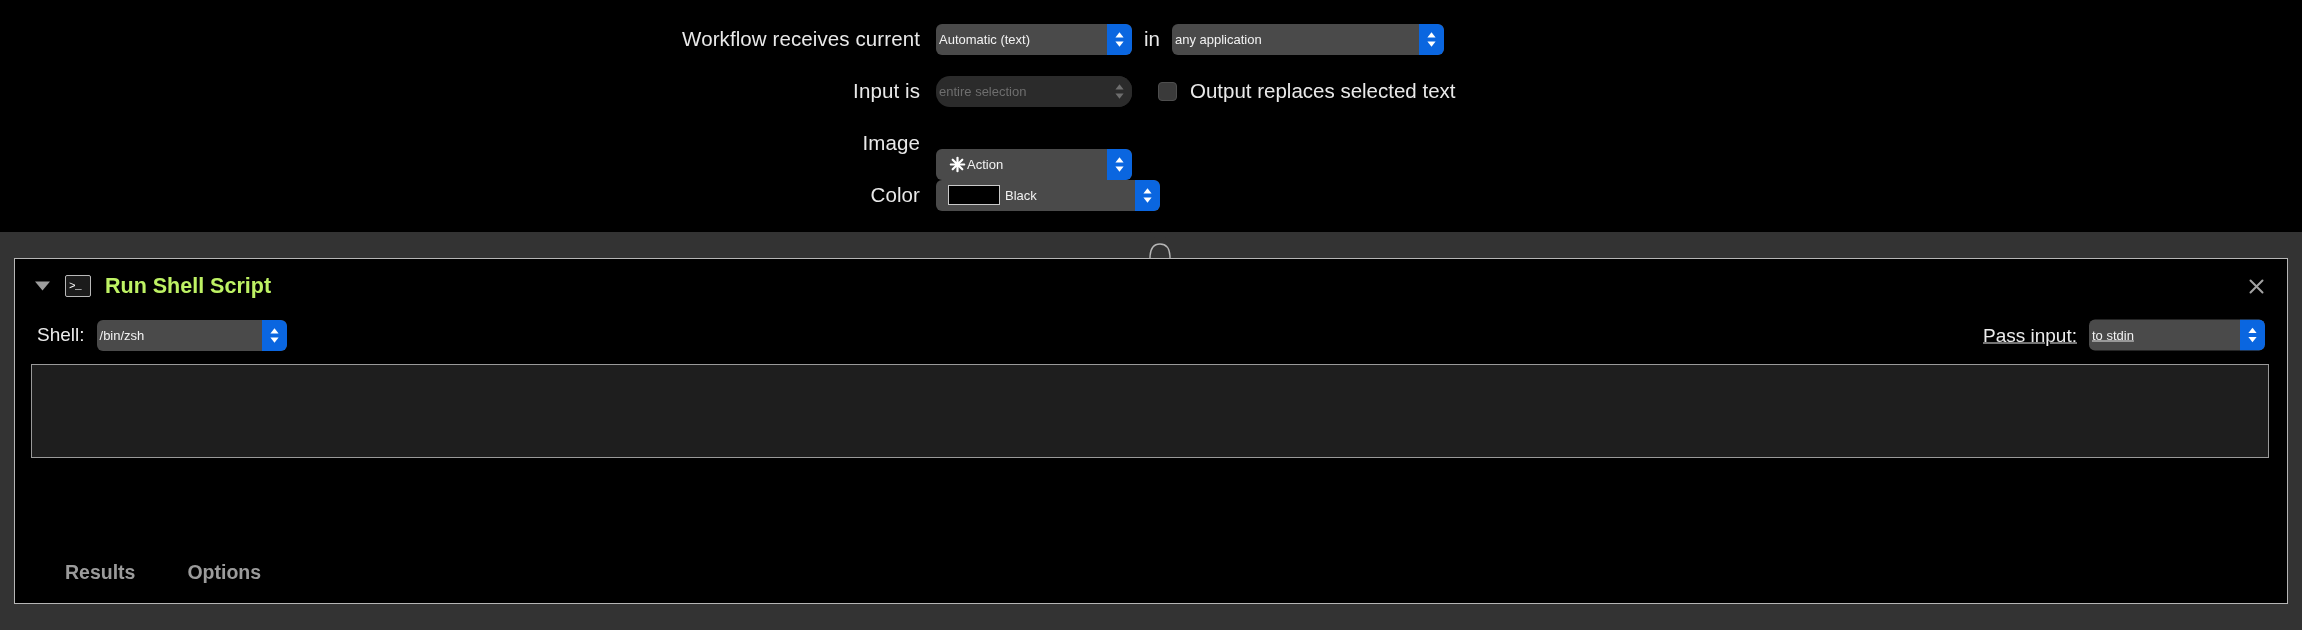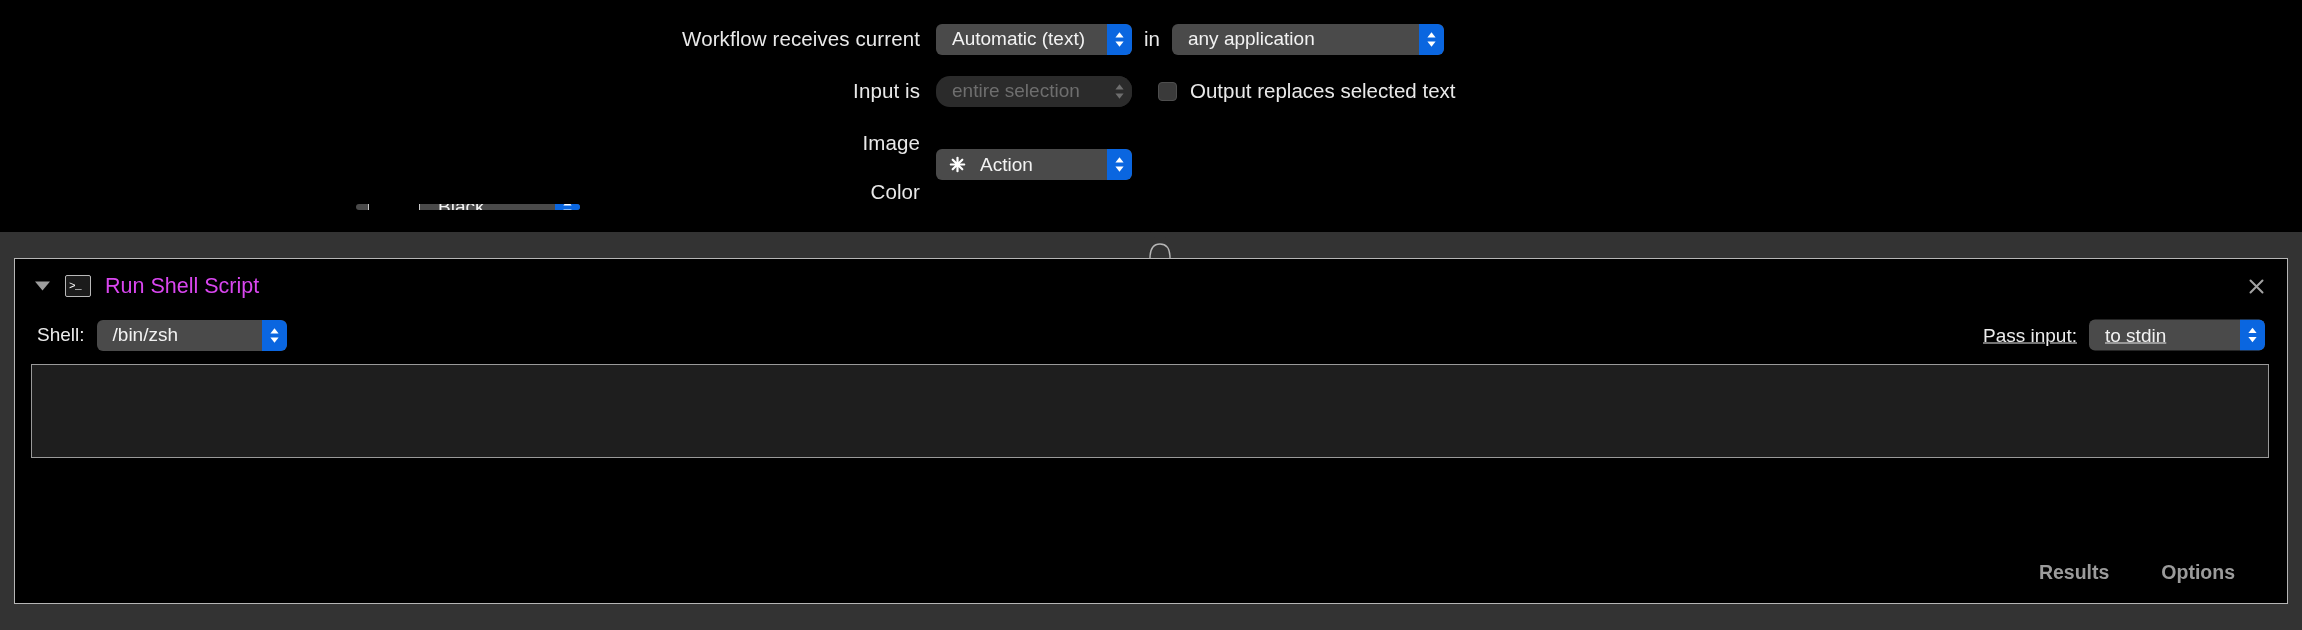--- a/index.html
+++ b/index.html
@@ -29,21 +29,21 @@
 
   .setting-row {
     position: absolute;
     display: flex;
     align-items: center;
     height: 30px;
   }
   #row-receives { left: 0; top: 24px; }
   #row-input    { left: 0; top: 76px; }
   #row-image    { left: 0; top: 128px; }
-  #row-color    { left: 0; top: 180px; flex-direction: column; }
+  #row-color    { left: 0; top: 180px; }
 
   .field-label {
     width: 920px;
     text-align: right;
     padding-right: 16px;
     font-size: 20.5px;
     color: #e9e9e9;
     letter-spacing: 0.1px;
     white-space: nowrap;
   }
@@ -55,23 +55,23 @@
     align-items: center;
     height: 31px;
     background: #4a4a4a;
     border-radius: 6px;
     box-sizing: border-box;
     overflow: hidden;
     cursor: default;
   }
   .popup .popup-text {
     flex: 1 1 auto;
-    padding-left: 16px;
+    padding-left: 3px;
     padding-right: 8px;
-    font-size: 19px;
+    font-size: 13px;
     color: #f2f2f2;
     white-space: nowrap;
     overflow: hidden;
   }
   .popup .chevrons {
     flex: 0 0 auto;
     width: 25px;
     height: 31px;
     background: #0a66e0;
     display: flex;
@@ -211,22 +211,22 @@
     font-family: "Liberation Mono", monospace;
     font-size: 11px;
     color: #ffffff;
     line-height: 1;
     margin-left: 3px;
     letter-spacing: -0.5px;
   }
   .action-title {
     margin-left: 14px;
     font-size: 21.5px;
-    font-weight: normal;
-    color: #d946ef;
+    font-weight: bold;
+    color: #bef264;
     white-space: nowrap;
   }
   .close-btn {
     position: absolute;
     right: 18px;
     top: 50%;
     transform: translateY(-50%);
     width: 26px;
     height: 26px;
     display: flex;
@@ -287,21 +287,20 @@
   .action-footer {
     position: absolute;
     left: 0;
     bottom: 0;
     width: 100%;
     height: 62px;
     display: flex;
     align-items: center;
     padding-left: 50px;
     box-sizing: border-box;
-    justify-content: flex-end;
   }
   .footer-tab {
     font-size: 19.5px;
     font-weight: bold;
     color: #9b9b9b;
     margin-right: 52px;
     white-space: nowrap;
     cursor: default;
   }
 </style>

